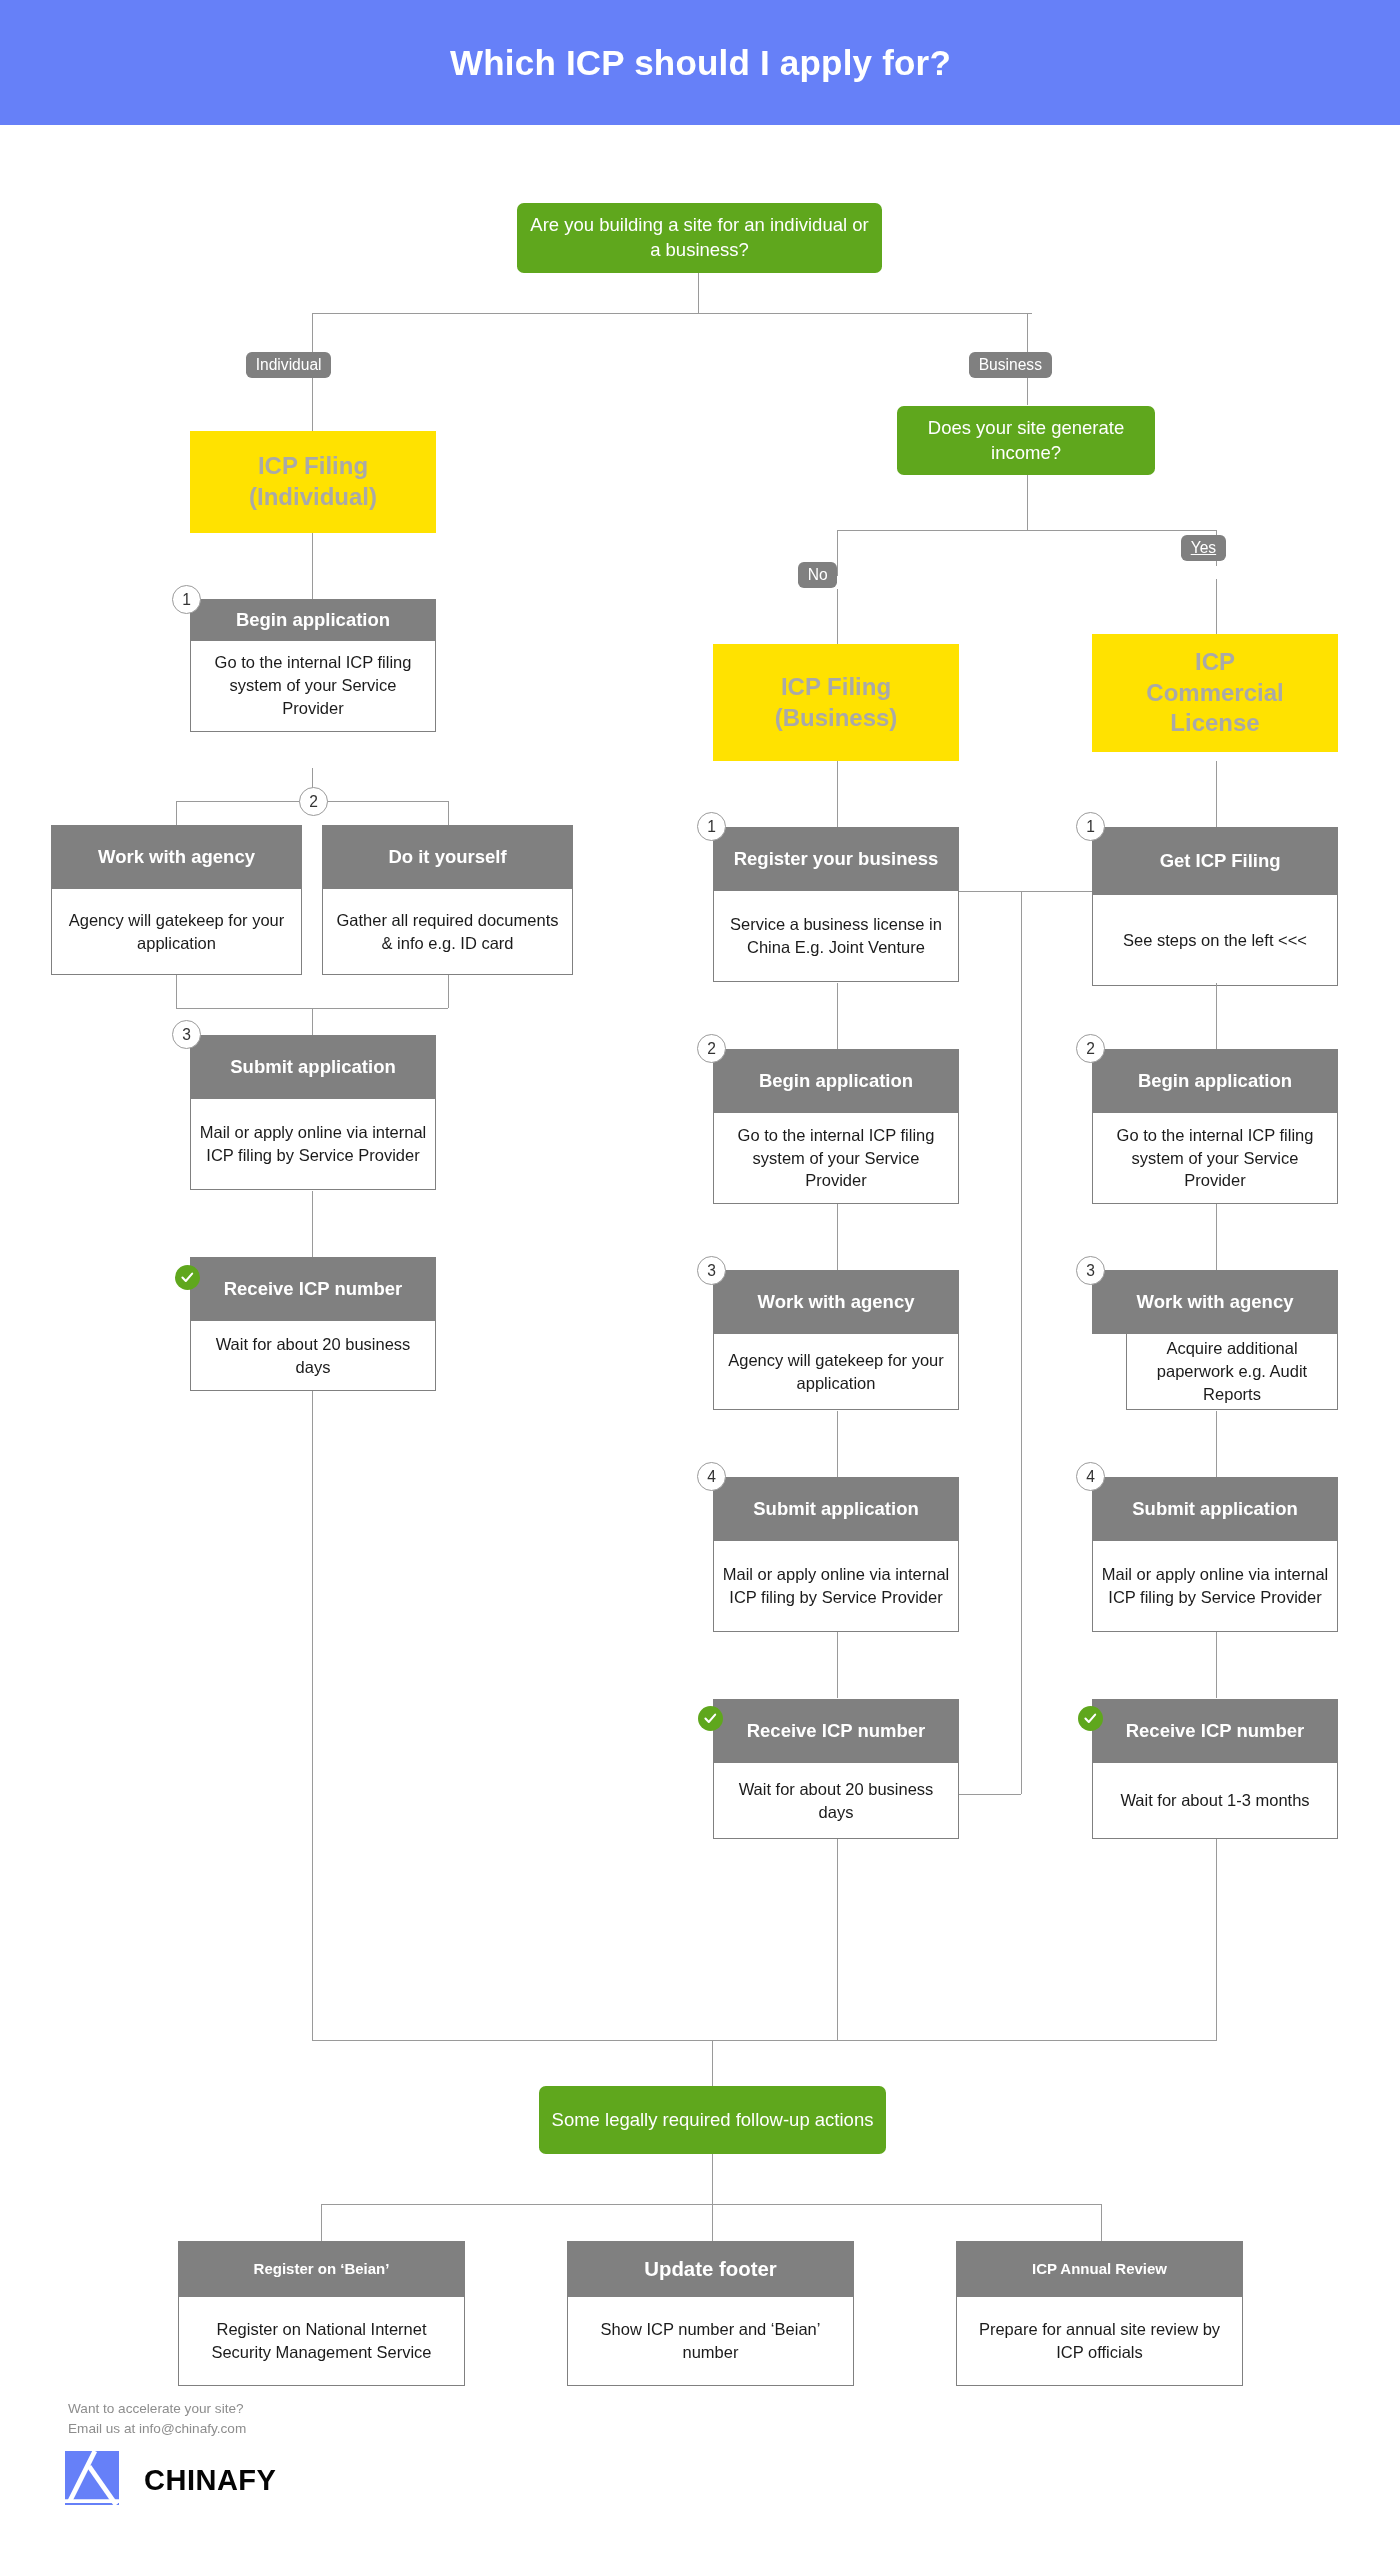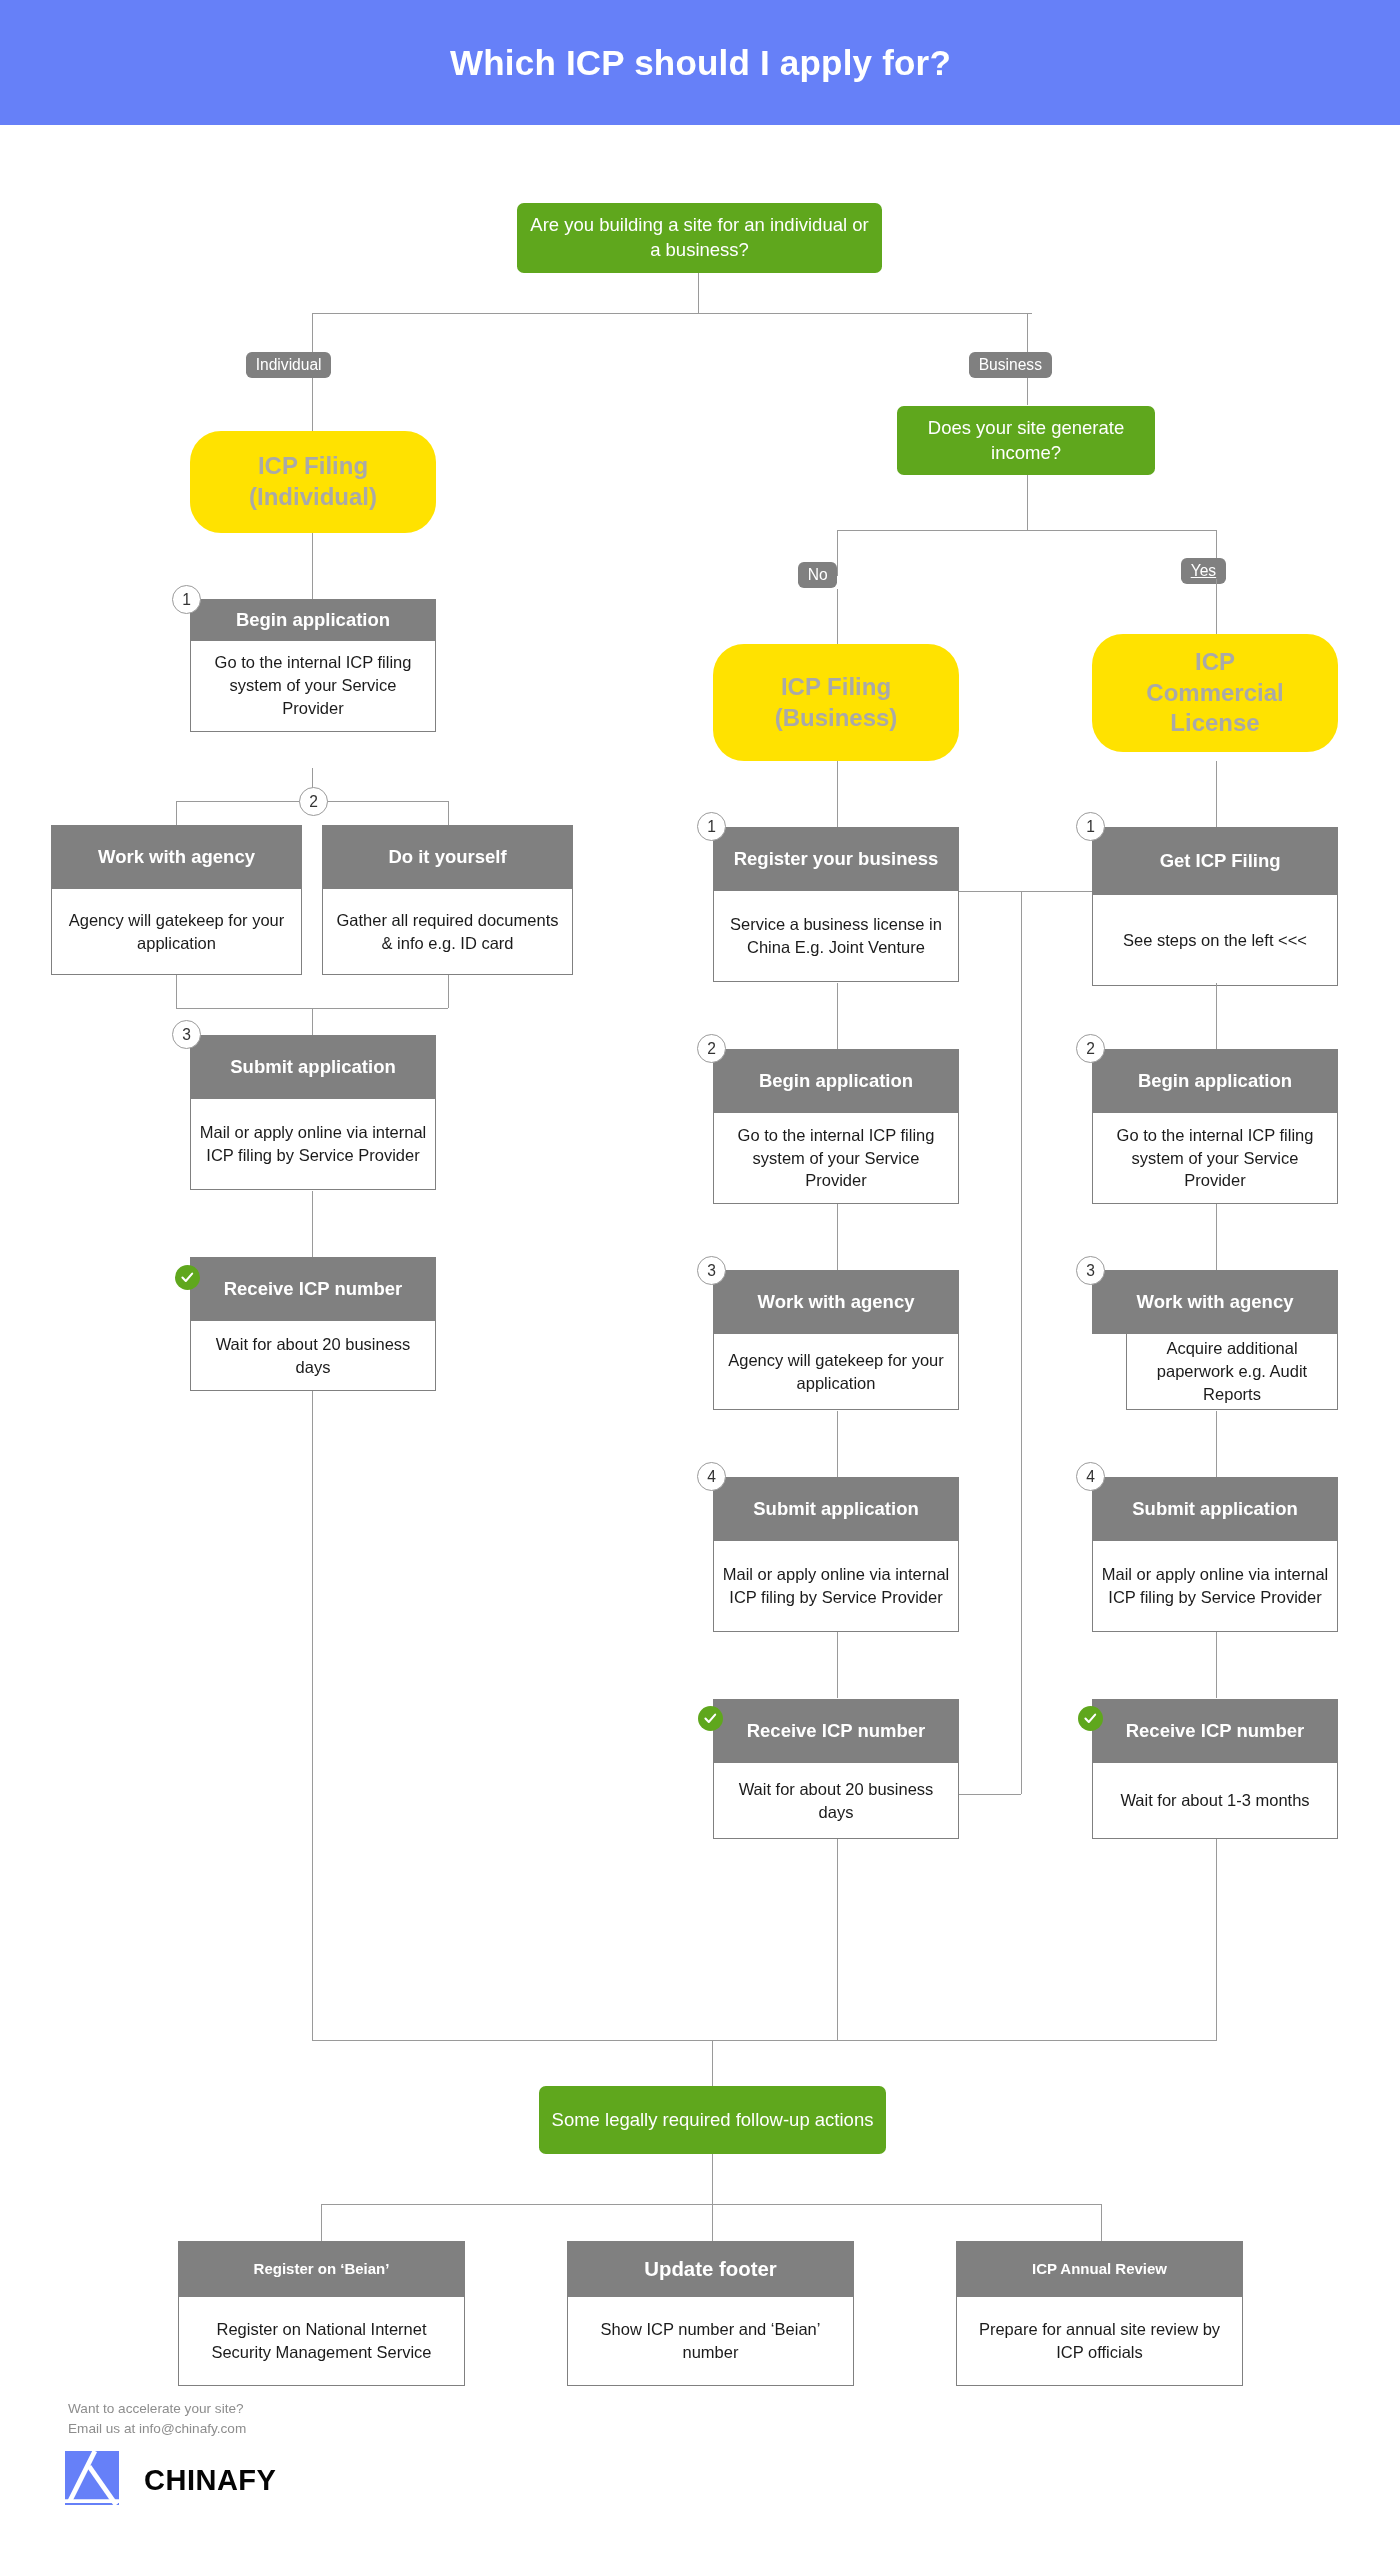--- a/index.html
+++ b/index.html
@@ -23,21 +23,21 @@
          font-size:18.5px;line-height:1.35;padding:7.8px 9.7px;box-sizing:border-box;}
 
   
   .pill{position:absolute;background:#808080;border-radius:5.8px;color:#ffffff;
         font-size:15.6px;line-height:1;display:flex;align-items:center;justify-content:center;
         padding:0 9.7px;box-sizing:border-box;height:26px;}
 
   
   .yellow{position:absolute;background:#ffe200;color:#a9a9a9;font-weight:bold;
           font-size:24px;line-height:1.28;display:flex;align-items:center;justify-content:center;
-          text-align:center;box-sizing:border-box;padding:5.8px;border-radius:31px;}
+          text-align:center;box-sizing:border-box;padding:5.8px;}
 
   
   .card{position:absolute;box-sizing:border-box;}
   .card .ttl{background:#808080;color:#ffffff;font-weight:bold;font-size:18.5px;line-height:1.3;
              display:flex;align-items:center;justify-content:center;text-align:center;
              padding:8.8px 5.8px;box-sizing:border-box;}
   .card .bdy{background:#ffffff;border:1.9px solid #808080;border-top:none;color:#1b1b1b;
              font-size:16.5px;line-height:1.38;display:flex;align-items:center;justify-content:center;
              text-align:center;padding:7.8px 6.8px;box-sizing:border-box;}
 
@@ -91,21 +91,21 @@
     <span>Does your site generate income?</span>
   </div>
   <div class="ln lnv" style="left:1027px;top:475px;height:55px;"></div>
   <div class="ln lnh" style="left:837px;top:530px;width:379px;"></div>
   <div class="ln lnv" style="left:837px;top:530px;height:46px;"></div>
   <div class="ln lnv" style="left:1216px;top:530px;height:36px;"></div>
 
   <div class="pill" style="left:798px;top:562px;text-align:center;">
     <span>No</span>
   </div>
-  <div class="pill" style="left:1181px;top:558px;text-decoration:underline;">
+  <div class="pill" style="left:1181px;top:535px;text-decoration:underline;">
     <span>Yes</span>
   </div>
   <div class="ln lnv" style="left:837px;top:589px;height:55px;"></div>
   <div class="ln lnv" style="left:1216px;top:579px;height:55px;"></div>
 
   <div class="yellow" style="left:190px;top:431px;width:246px;height:102px;">
     <span>
       <span>ICP Filing</span><br>
       <span>(Individual)</span>
     </span>

